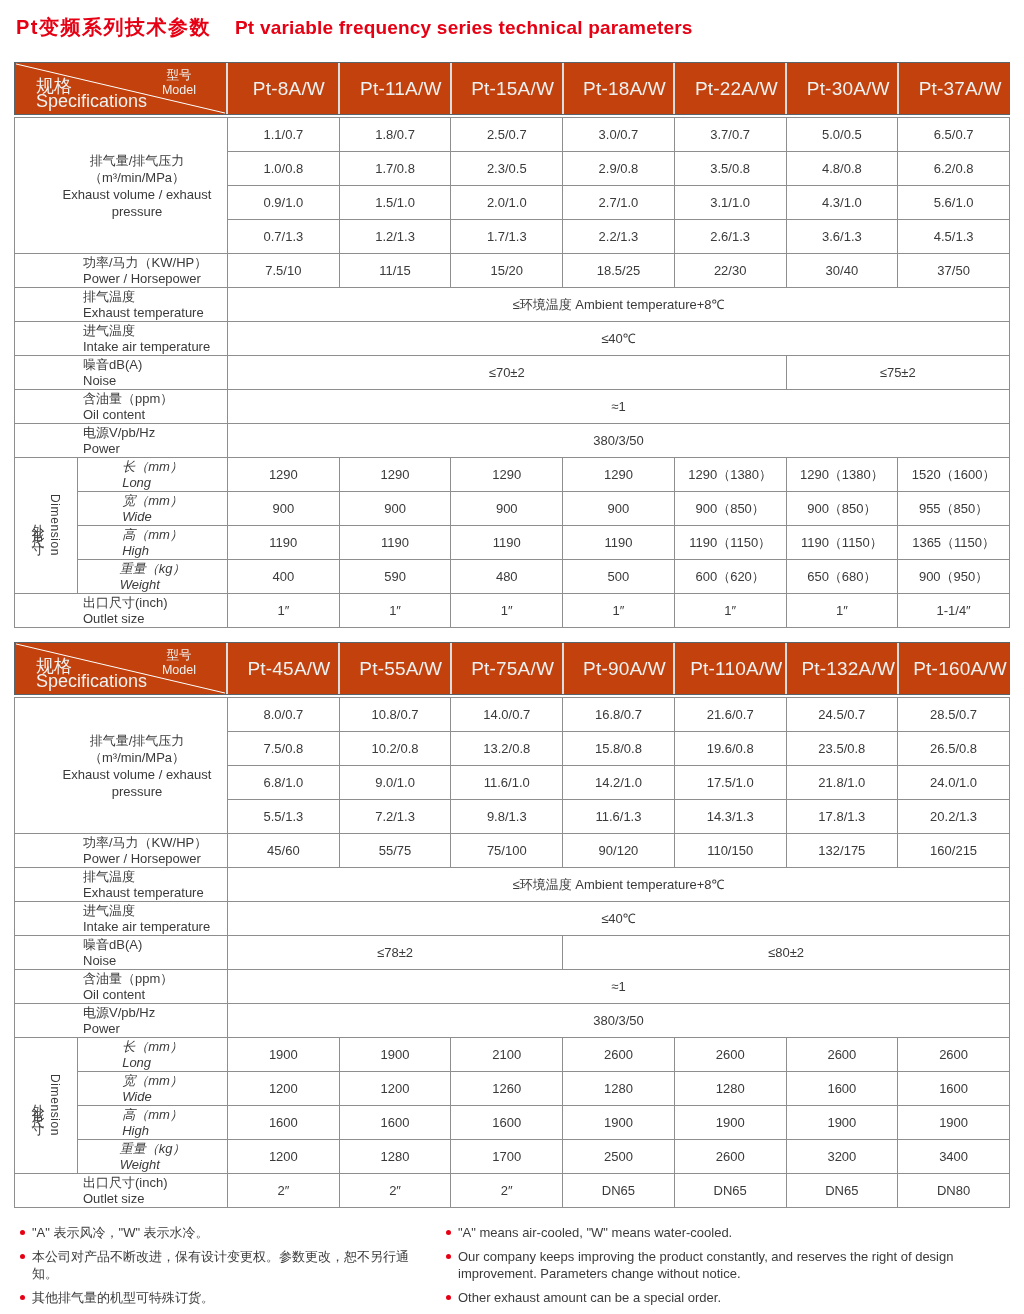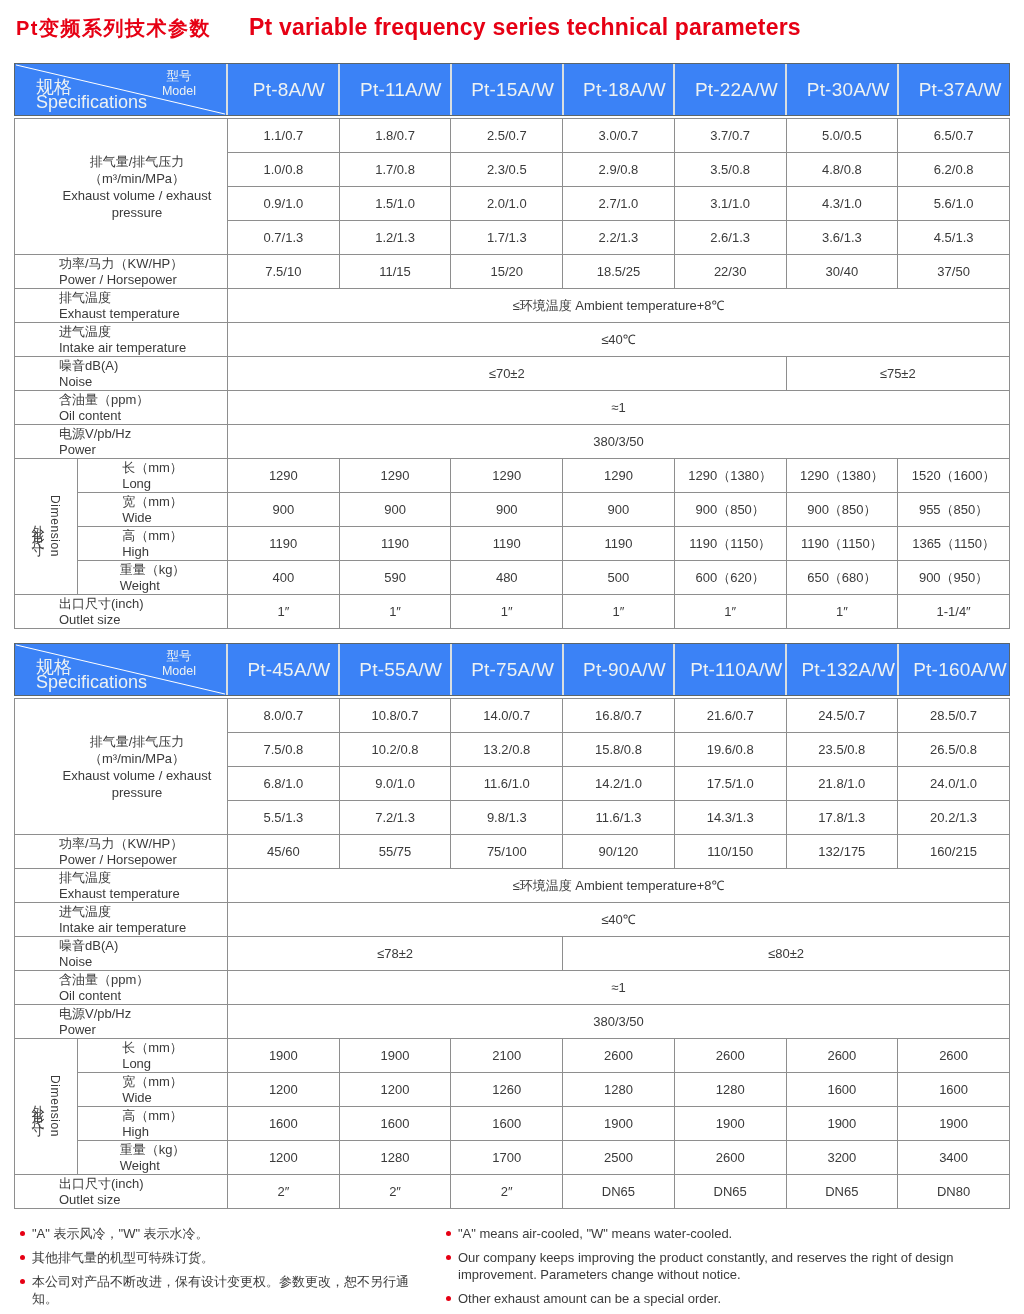--- a/index.html
+++ b/index.html
@@ -1,48 +1,48 @@
 <!DOCTYPE html>
 <html><head>
 <meta charset="utf-8">
 <style>
   html, body { margin:0; padding:0; background:#fff; }
   body { width:1024px; height:1314px; font-family:"Liberation Sans", sans-serif; overflow:hidden; }
   .page { padding:12px 14px 0 14px; }
 
   
-  .title-row { display:flex; align-items:baseline; gap:38px; margin:2px 0 21px 2px; }
+  .title-row { display:flex; align-items:baseline; gap:24px; margin:2px 0 21px 2px; }
   .title { color:#e60014; font-weight:bold; font-size:20px; white-space:nowrap; }
   .title.zh { letter-spacing:1.5px; }
-  .title.en { font-size:23px; letter-spacing:0.2px; }
+  .title.en { font-size:19px; letter-spacing:0.2px; }
 
   
-  .tbl-header { display:flex; width:996px; height:53px; background:#3b82f6;
+  .tbl-header { display:flex; width:996px; height:53px; background:#c2410c;
                 border:1px solid #5a656b; box-sizing:border-box; margin-bottom:2px; }
   .hdr-diag { position:relative; width:213px; flex:none; border-right:2px solid #d9dee0; box-sizing:border-box; }
   .hdr-diag svg { position:absolute; left:0; top:0; width:100%; height:100%; display:block; }
   .diag-model { position:absolute; top:5px; right:30px; text-align:center;
                 color:#eef2f2; font-size:12.5px; line-height:15px; }
   .diag-spec  { position:absolute; bottom:5px; left:21px; text-align:left;
                 color:#eef2f2; font-size:18px; line-height:15px; }
   .hdr-cell { flex:1; display:flex; align-items:center; justify-content:center;
               color:#eef2f2; font-size:19px; letter-spacing:0.2px;
               border-right:2px solid #d9dee0; box-sizing:border-box;padding-left:12px; }
   .hdr-cell:last-child { border-right:none;text-align:center; }
 
   
   .spec-table { border-collapse:collapse; width:996px; table-layout:fixed; }
   .spec-table td { border:1px solid #8e8e8e; font-size:13px; color:#3a3a3a;
                    text-align:center; height:33px; padding:0 2px; line-height:16px; }
-  td.lbl { text-align:left; padding-left:44px; }
+  td.lbl { text-align:left; padding-left:68px; }
   td.lbl .zh, td.lbl .en { line-height:16px; white-space:nowrap; }
   td.exlbl { padding:0; }
   td.exlbl div { line-height:17px;margin-left:32px; }
   td.sublbl { padding:0; }
-  .sub-inner { display:inline-block; text-align:left; line-height:16px; }
+  .sub-inner { display:inline-block; text-align:left; line-height:16px;font-style:italic; }
   td.vert { padding:0; }
   .vwrap { display:flex; flex-direction:row; justify-content:center; align-items:center; height:100%; gap:1px; }
   .vzh { writing-mode:vertical-rl; font-size:13px; letter-spacing:6px; color:#3a3a3a; }
   .ven { writing-mode:vertical-rl; font-size:12px; letter-spacing:0.6px; color:#3a3a3a; }
   .tbl2 { margin-top:14px; }
 
   
   .footnotes { display:flex; margin-top:16px; padding-left:6px; }
   .fn-col.left  { width:412px; margin-right:14px; flex:none; }
   .fn-col.right { flex:1; }
@@ -437,25 +437,25 @@
     </div>
 
   <div class="footnotes">
     <div class="fn-col left" id="fn-zh">
         <div class="fn-item">
           <span class="bullet"></span>
           <span class="fn-text">"A" 表示风冷，"W" 表示水冷。</span>
         </div>
         <div class="fn-item">
           <span class="bullet"></span>
+          <span class="fn-text">本公司对产品不断改进，保有设计变更权。参数更改，恕不另行通知。</span>
+        </div>
+        <div class="fn-item">
+          <span class="bullet"></span>
           <span class="fn-text">其他排气量的机型可特殊订货。</span>
-        </div>
-        <div class="fn-item">
-          <span class="bullet"></span>
-          <span class="fn-text">本公司对产品不断改进，保有设计变更权。参数更改，恕不另行通知。</span>
         </div>
       </div>
     <div class="fn-col right" id="fn-en">
         <div class="fn-item">
           <span class="bullet"></span>
           <span class="fn-text">"A" means air-cooled, "W" means water-cooled.</span>
         </div>
         <div class="fn-item">
           <span class="bullet"></span>
           <span class="fn-text">Our company keeps improving the product constantly, and reserves the right of design improvement. Parameters change without notice.</span>

